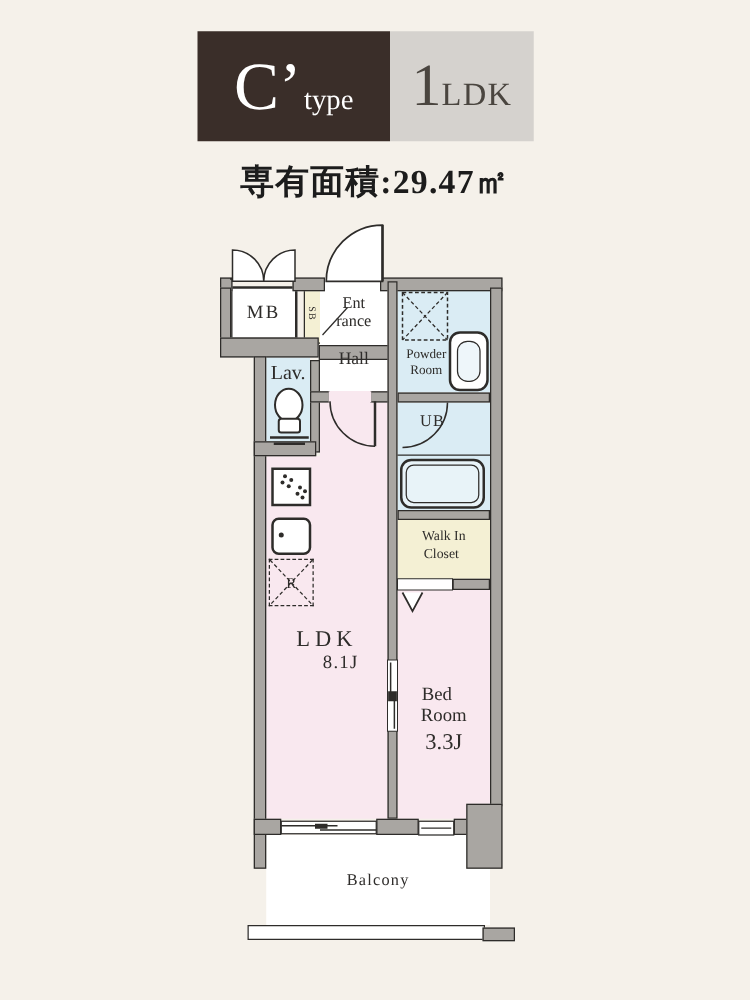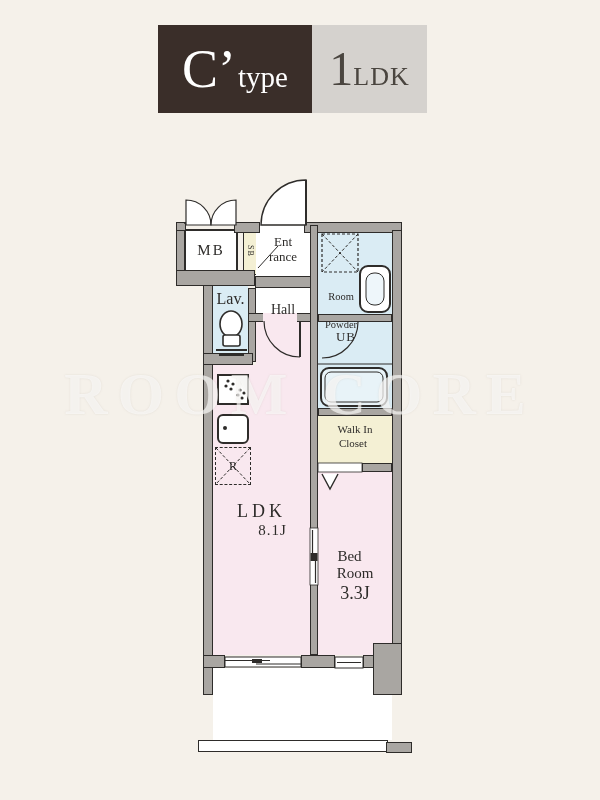--- a/index.html
+++ b/index.html
@@ -5,21 +5,21 @@
   html,body{margin:0;padding:0;}
   body{font-family:"Liberation Serif","DejaVu Serif",serif;}
   #page{position:relative;width:600px;height:800px;background:#f5f1ea;overflow:hidden;}
 
   
   .hdr-dark{position:absolute;left:158px;top:25px;width:154px;height:88px;background:#3a2e29;
     display:flex;align-items:baseline;justify-content:center;color:#fff;}
   .hdr-gray{position:absolute;left:312px;top:25px;width:115px;height:88px;background:#d5d2ce;
     display:flex;align-items:baseline;justify-content:center;color:#4a453f;}
   .hdr-dark .big{font-size:54px;line-height:88px;}
-  .hdr-dark .small{font-size:29px;margin-left:2px;}
+  .hdr-dark .small{font-size:23px;margin-left:2px;}
   .hdr-gray .big{font-size:48px;line-height:88px;}
   .hdr-gray .small{font-size:26px;letter-spacing:1px;}
   .area-line{position:absolute;left:0;top:127px;width:600px;text-align:center;
     font-size:27px;font-weight:bold;color:#1c1c1c;letter-spacing:1px;}
 
   
   .room{position:absolute;box-sizing:border-box;z-index:1;}
   .fixt{position:absolute;box-sizing:border-box;z-index:2;}
   .wall{position:absolute;box-sizing:border-box;background:#a9a6a2;border:1px solid #2e2c2a;z-index:3;}
   svg.overlay{position:absolute;left:0;top:0;z-index:4;pointer-events:none;}
@@ -47,20 +47,21 @@
 <div id="page">
 
   <div class="hdr-dark">
     <span class="big">C’</span>
     <span class="small">type</span>
   </div>
   <div class="hdr-gray">
     <span class="big">1</span>
     <span class="small">LDK</span>
   </div>
+  <div class="area-line">専有面積:29.47㎡</div>
 
   <div class="room white mb-box" style="left:184px;top:229px;width:54px;height:43px;"></div>
   <div class="room cream sb-strip" style="left:243px;top:227px;width:14px;height:48px;">
     <span>SB</span>
   </div>
   <div class="room white" style="left:256px;top:222px;width:54px;height:54px;"></div>
   <div class="room blue" style="left:213px;top:285px;width:35px;height:70px;"></div>
   <div class="room white" style="left:256px;top:288px;width:54px;height:25px;"></div>
   <div class="room blue" style="left:318px;top:230px;width:74px;height:84px;"></div>
   <div class="room blue" style="left:318px;top:322px;width:74px;height:86px;"></div>
@@ -163,26 +164,26 @@
     <rect x="252" y="659" width="10" height="4" fill="#2e2c2a"></rect>
 
     <rect x="335" y="657" width="28" height="11" fill="#ffffff" stroke="#2e2c2a" stroke-width="1"></rect>
     <line x1="337" y1="662.5" x2="361" y2="662.5" stroke="#2e2c2a" stroke-width="1"></line>
   </svg>
 
   <div class="lbl" style="left:184px;top:242px;width:54px;font-size:15px;letter-spacing:2px;">MB</div>
   <div class="lbl" style="left:256px;top:235px;width:54px;font-size:13px;">Ent</div>
   <div class="lbl" style="left:256px;top:250px;width:54px;font-size:13px;">rance</div>
   <div class="lbl" style="left:211px;top:290px;width:39px;font-size:16px;">Lav.</div>
-  <div class="lbl" style="left:256px;top:302px;width:54px;font-size:14px;">Hall</div>
-  <div class="lbl" style="left:316px;top:278px;width:50px;font-size:10.5px;margin-top:41px;">Powder</div>
+  <div class="lbl" style="left:256px;top:280px;width:54px;font-size:14px;">Hall</div>
+  <div class="lbl" style="left:316px;top:278px;width:50px;font-size:10.5px;">Powder</div>
   <div class="lbl" style="left:316px;top:291px;width:50px;font-size:10.5px;">Room</div>
   <div class="lbl" style="left:318px;top:330px;width:56px;font-size:13px;letter-spacing:1px;">UB</div>
   <div class="lbl" style="left:318px;top:423px;width:74px;font-size:11px;">Walk In</div>
   <div class="lbl" style="left:318px;top:437px;width:70px;font-size:11px;">Closet</div>
   <div class="lbl" style="left:213px;top:501px;width:97px;font-size:18px;letter-spacing:4px;">LDK</div>
   <div class="lbl" style="left:213px;top:522px;width:119px;font-size:15px;letter-spacing:1px;">8.1J</div>
   <div class="lbl" style="left:318px;top:548px;width:63px;font-size:15px;">Bed</div>
   <div class="lbl" style="left:318px;top:565px;width:74px;font-size:15px;">Room</div>
   <div class="lbl" style="left:318px;top:583px;width:74px;font-size:18px;">3.3J</div>
+  <div class="lbl" style="left:213px;top:697px;width:179px;font-size:13px;letter-spacing:1px;">Balcony</div>
 
-  <div class="watermark">ROOM CORE</div>
 </div>
 
 </body></html>

